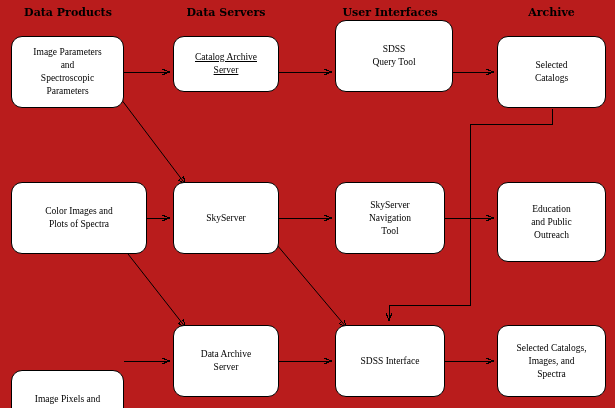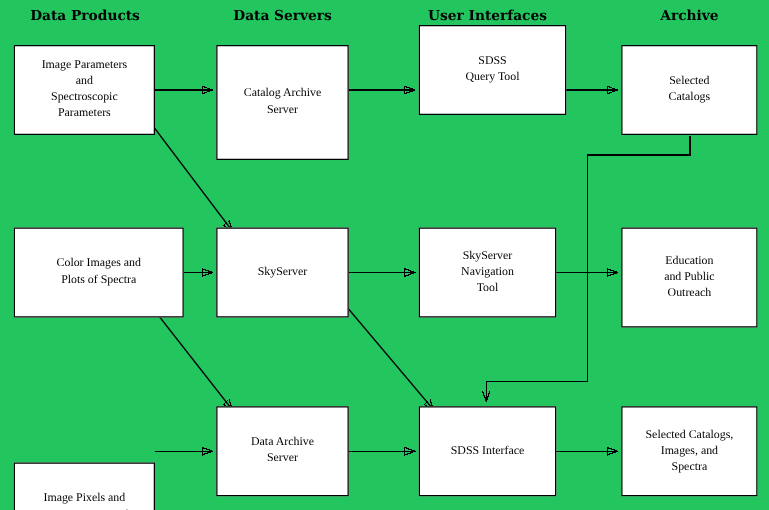--- a/index.html
+++ b/index.html
@@ -4,40 +4,40 @@
 <style>
   html, body {
     margin: 0;
     padding: 0;
     background: #ffffff;
   }
   #canvas {
     position: relative;
     width: 615px;
     height: 408px;
-    background: #22c55e;
+    background: #b91c1c;
     overflow: hidden;
     font-family: "Liberation Serif", "DejaVu Serif", serif;
   }
   .col-header {
     position: absolute;
     text-align: center;
     font-family: "DejaVu Serif", "Liberation Serif", serif;
     font-weight: bold;
     font-size: 11px;
     color: #000000;
     letter-spacing: 0px;
     white-space: nowrap;
     line-height: 14px;
   }
   .node {
     position: absolute;
     box-sizing: border-box;
     border: 1px solid #000000;
-    border-radius: 0;
+    border-radius: 11px;
     background: #ffffff;
     display: flex;
     align-items: center;
     justify-content: center;
     text-align: center;
     color: #000000;
     font-family: "Liberation Serif", "DejaVu Serif", serif;
     font-size: 9.5px;
     line-height: 13px;
     padding: 2px 4px;
@@ -100,21 +100,21 @@
     <polyline points="552,109 552,124 470,124 470,305 389,305 389,321" marker-end="url(#arrow)"></polyline>
   </svg>
 
   <div class="node" style="left:11px; top:36px; width:113px; height:72px;">
     <span class="label">Image Parameters
 and
 Spectroscopic
 Parameters</span>
   </div>
 
-  <div class="node" style="left:173px; top:36px; width:106px; height:92px;">
+  <div class="node" style="left:173px; top:36px; width:106px; height:56px;text-decoration:underline;">
     <span class="label">Catalog Archive
 Server</span>
   </div>
 
   <div class="node" style="left:335px; top:20px; width:118px; height:72px;">
     <span class="label">SDSS
 Query Tool</span>
   </div>
 
   <div class="node" style="left:497px; top:36px; width:109px; height:72px;">

